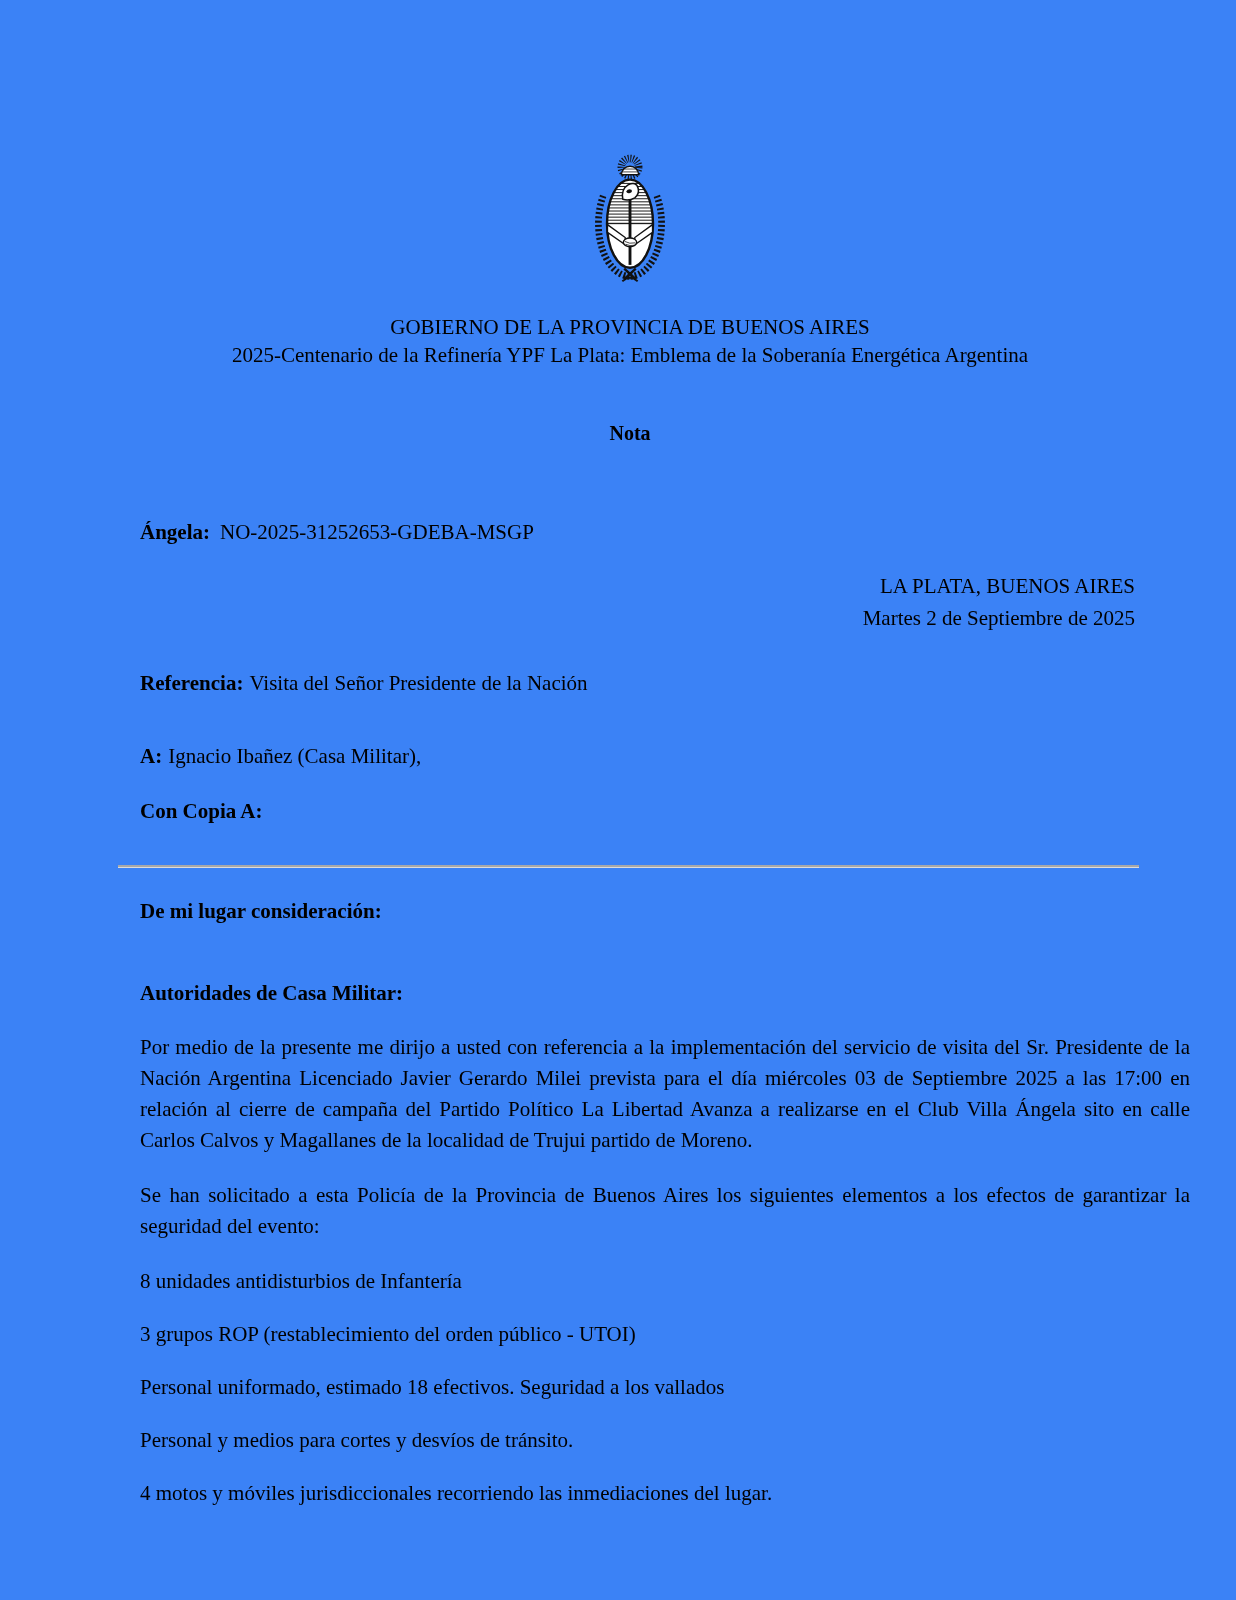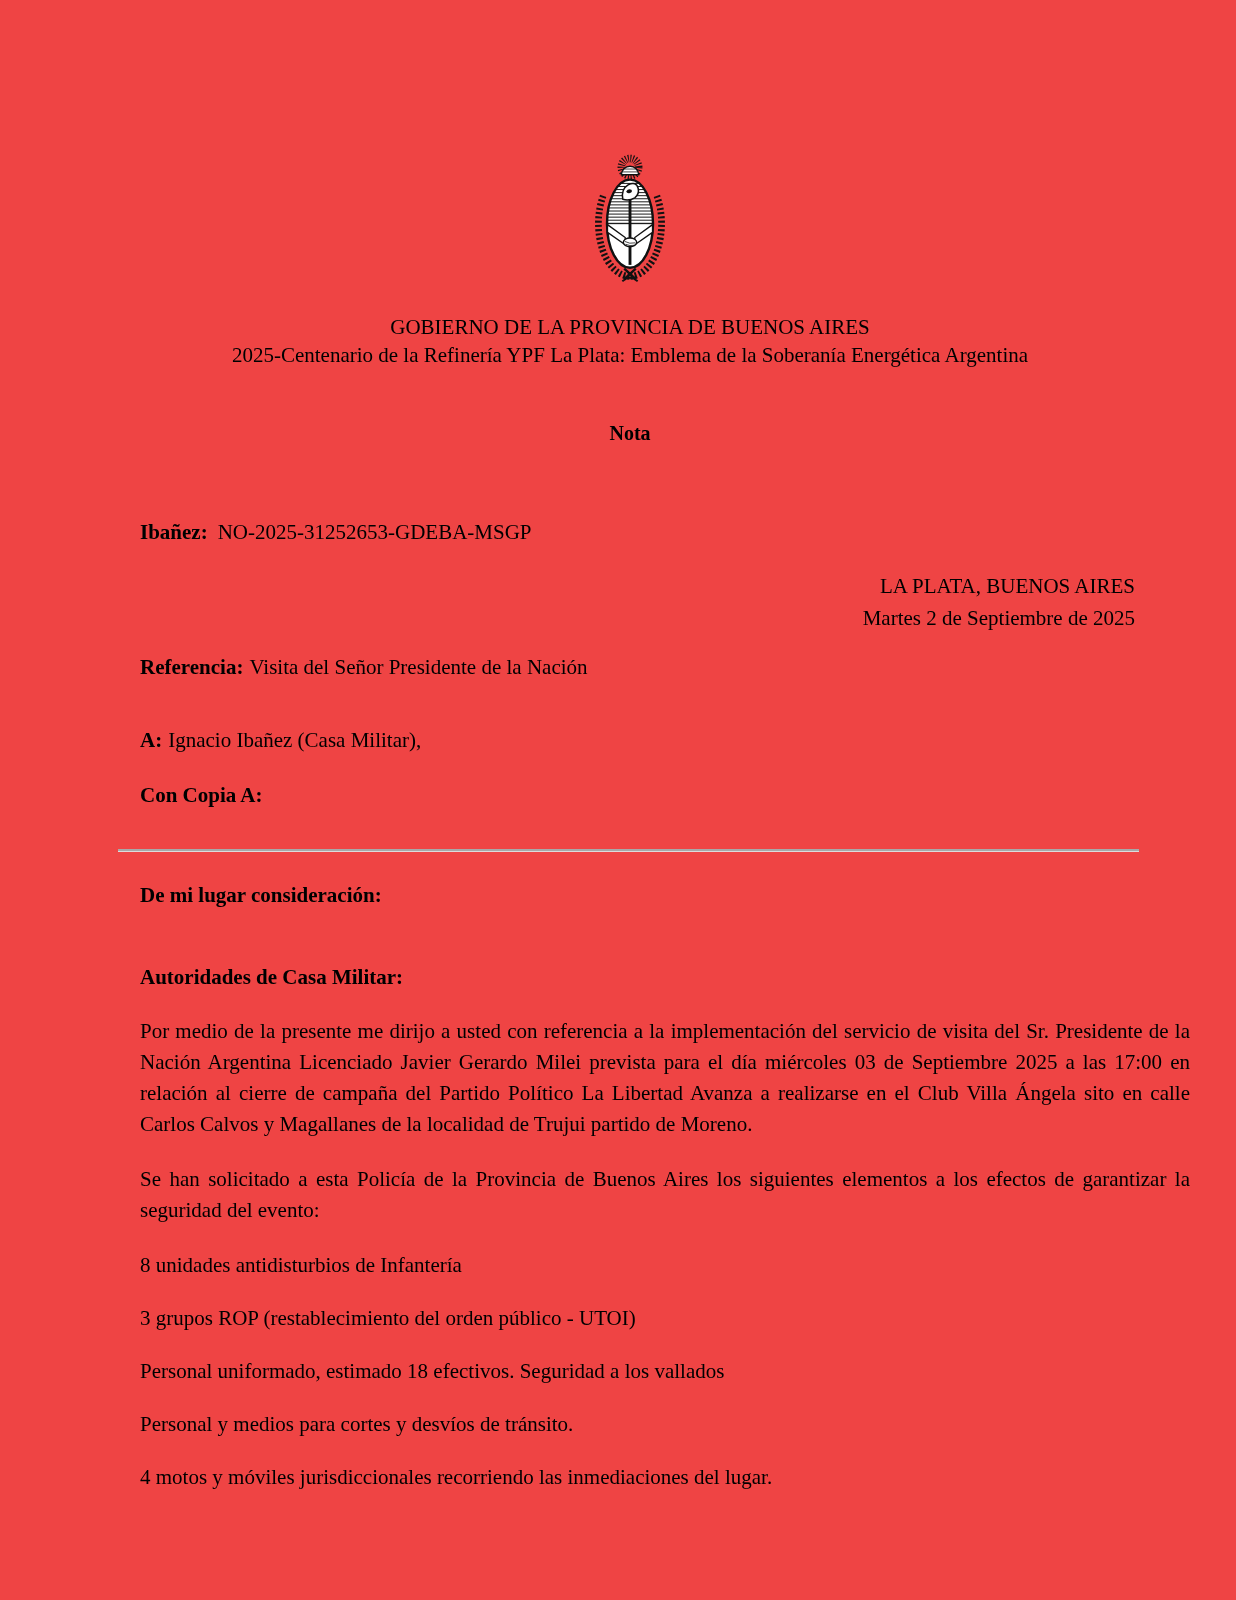--- a/index.html
+++ b/index.html
@@ -1,34 +1,34 @@
 <!DOCTYPE html>
 <html><head>
 <meta charset="utf-8">
 <style>
   html,body{margin:0;padding:0;background:#ffffff;}
   .page{
-    width:1236px;height:1600px;background:#ef4444;overflow:hidden;
+    width:1236px;height:1600px;background:#3b82f6;overflow:hidden;
     position:relative;color:#000;
     font-family:"Liberation Serif","DejaVu Serif",serif;
     font-size:21px;line-height:27px;
   }
   .header{width:980px;margin-left:140px;text-align:center;}
   .emblem{width:92px;height:140px;margin:146px auto 0;}
   .emblem svg{display:block;}
   .org-line{margin-top:27px;line-height:28px;}
   .motto-line{line-height:28px;}
   .doc-type{margin-top:51px;font-weight:bold;font-size:20px;}
   .meta{margin-left:140px;width:1050px;}
   .number-row{margin-top:72px;}
   .label{font-weight:bold;}
   .label.sp{margin-right:10px;}
   .label.sp6{margin-right:6px;}
   .place-date{margin-top:24px;width:995px;text-align:right;line-height:32px;}
-  .ref-row{margin-top:20px;font-family:Liberation Serif, serif;}
+  .ref-row{margin-top:36px;font-family:Liberation Serif, serif;}
   .to-row{margin-top:46px;}
   .cc-row{margin-top:28px;}
   .divider{
     border:none;height:2px;background:#a8a8a8;border-bottom:1px solid #dcdcdc;
     width:1021px;margin:40px 0 0 118px;
   }
   .body-block{margin-left:140px;width:1050px;}
   .salutation{margin-top:30px;font-weight:bold;}
   .addressee{margin-top:55px;font-weight:bold;}
   .para{margin-top:25px;text-align:justify;line-height:31px;}
@@ -91,21 +91,21 @@
       </svg>
     </div>
 
     <div class="org-line">GOBIERNO DE LA PROVINCIA DE BUENOS AIRES</div>
     <div class="motto-line">2025-Centenario de la Refinería YPF La Plata: Emblema de la Soberanía Energética Argentina</div>
     <div class="doc-type">Nota</div>
   </div>
 
   <div class="meta">
     <div class="number-row">
-      <span class="label sp">Ibañez:</span><span>NO-2025-31252653-GDEBA-MSGP</span>
+      <span class="label sp">Ángela:</span><span>NO-2025-31252653-GDEBA-MSGP</span>
     </div>
 
     <div class="place-date">
       <div>LA PLATA, BUENOS AIRES</div>
       <div>Martes 2 de Septiembre de 2025</div>
     </div>
 
     <div class="ref-row">
       <span class="label sp6">Referencia:</span><span>Visita del Señor Presidente de la Nación</span>
     </div>

